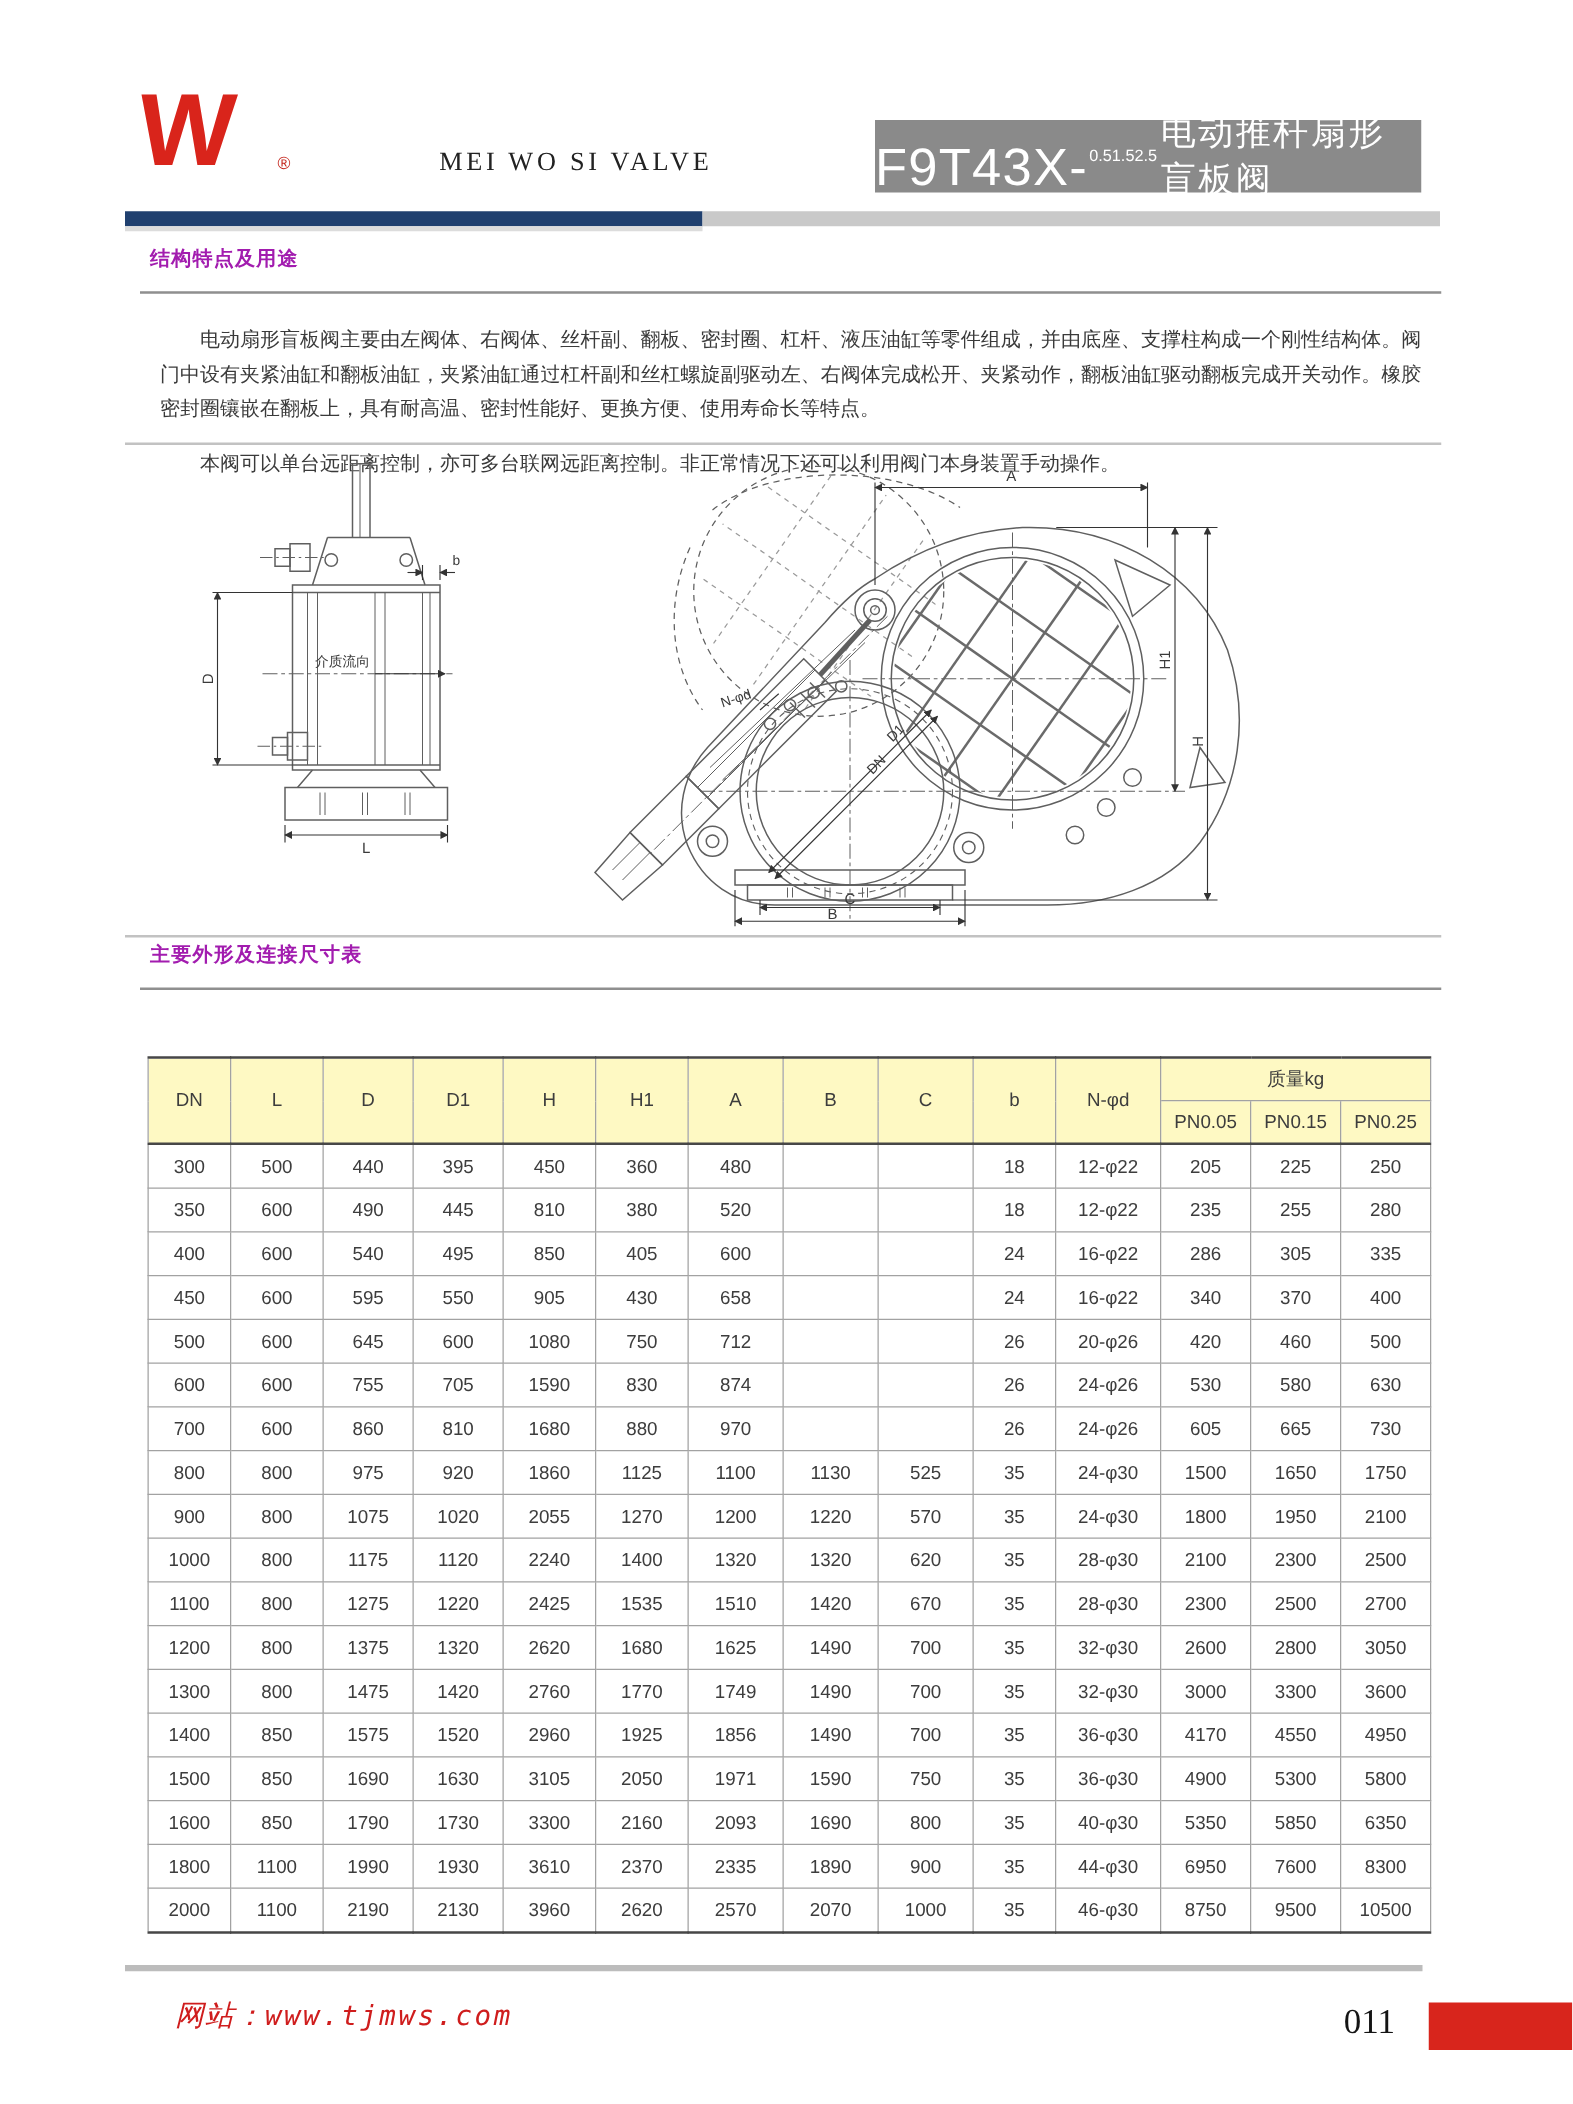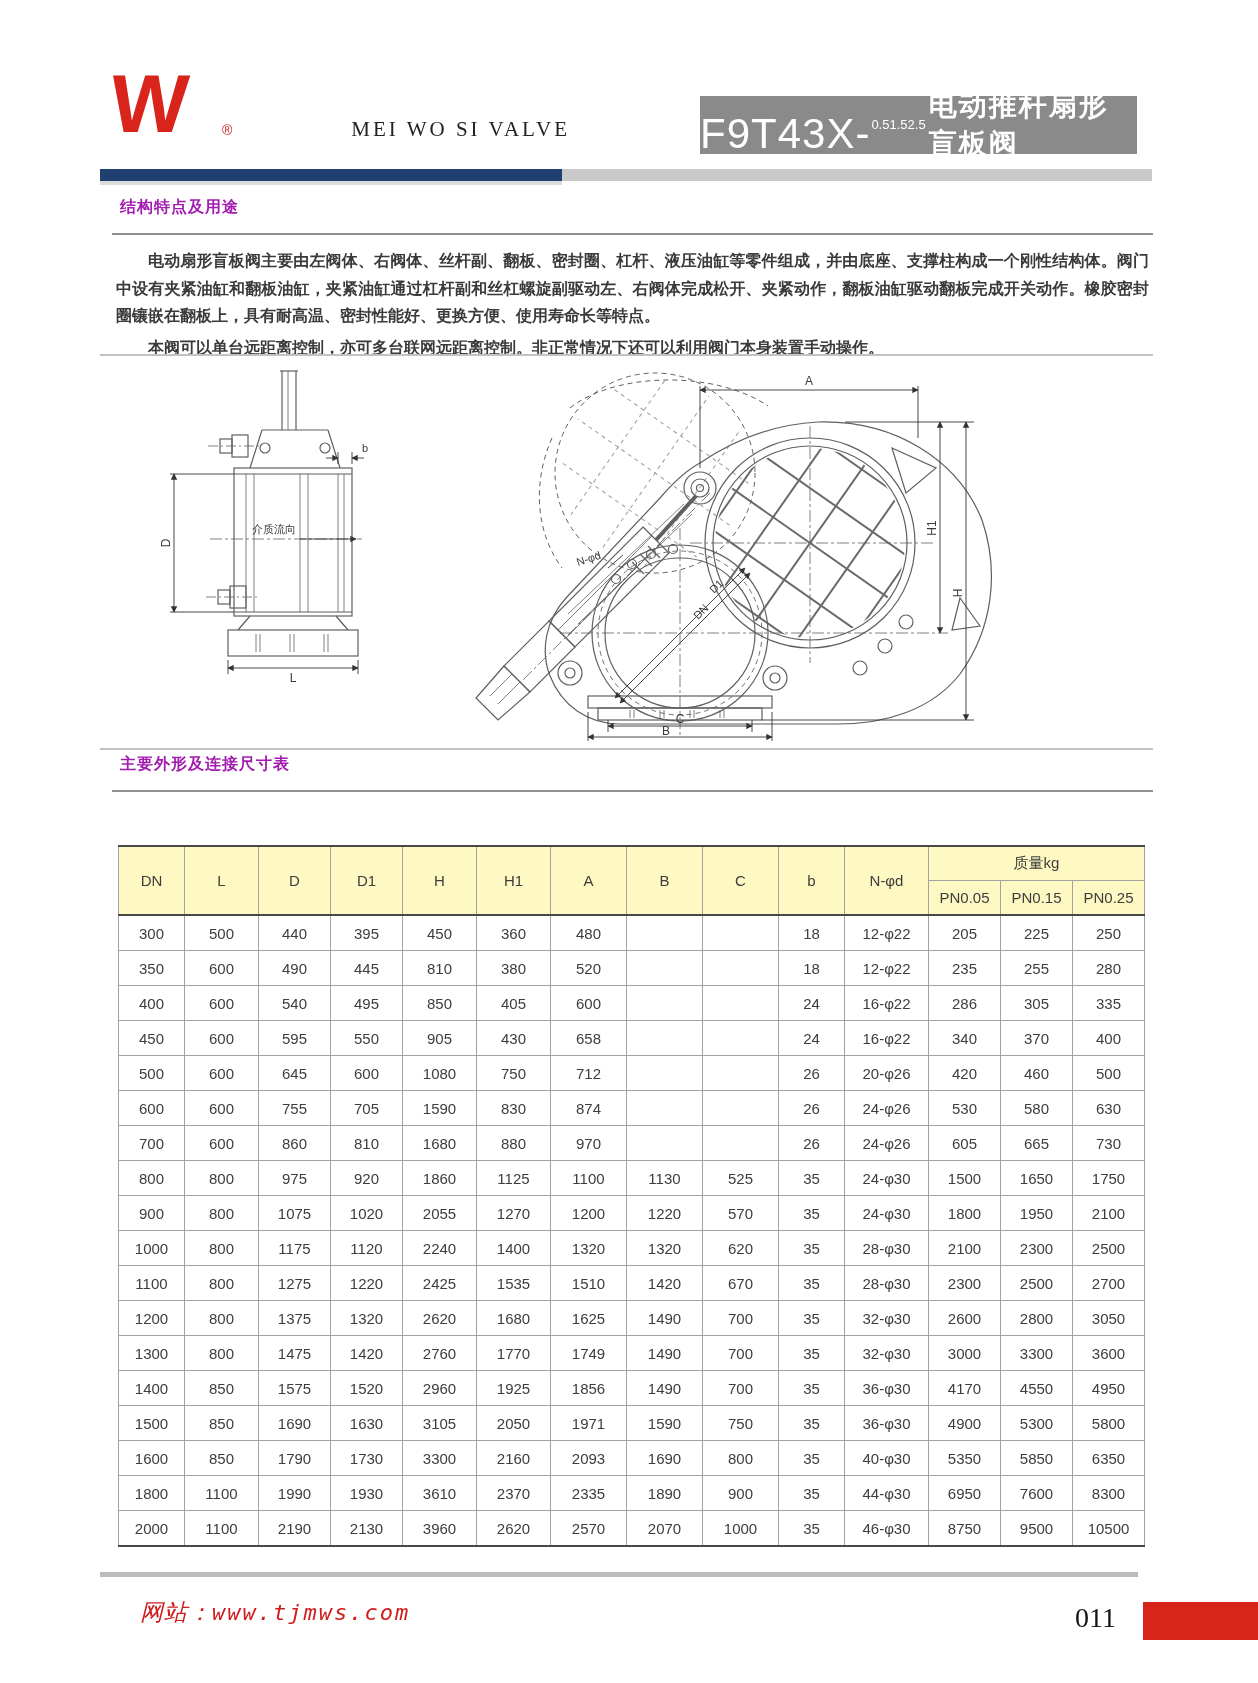--- a/index.html
+++ b/index.html
@@ -10,32 +10,32 @@
   
   .brand-cn{left:238px;top:64px;font-size:46px;font-weight:bold;letter-spacing:9px;color:#141414;}
   .brand-en{left:240px;top:117px;width:330px;text-align:right;font-family:"Liberation Serif",serif;
             font-size:21px;letter-spacing:3px;color:#222;}
   .reg-mark{left:222px;top:122px;font-size:14px;color:#c32017;}
   .banner{left:700px;top:96px;width:437px;height:58px;background:#8a8a8a;color:#fff;
           display:flex;align-items:center;justify-content:center;}
   .banner .model{font-size:42px;letter-spacing:1px;margin-top:18px;}
   .banner .stack{display:flex;margin:0 3px 0 1px;}
   .banner .stack span{font-size:13px;line-height:14px;text-align:left;}
-  .banner .pname{font-size:28px;font-weight:bold;letter-spacing:2px;}
+  .banner .pname{font-size:28px;font-weight:normal;letter-spacing:2px;}
   .hdr-bar-blue{left:100px;top:169px;width:462px;height:12px;background:#20406f;}
   .hdr-bar-gray{left:562px;top:169px;width:590px;height:12px;background:#c9c9c9;}
   .hdr-bar-shadow{left:100px;top:181px;width:462px;height:4px;background:#dcdcdc;}
 
   
   .sec-heading{font-size:16px;font-weight:bold;color:#a21caf;letter-spacing:1px;}
   .hr-dark{height:2px;background:#8f8f8f;}
   .hr-light{height:2px;background:#c2c2c2;}
   .paragraphs{left:112px;top:243px;width:1041px;font-size:16px;line-height:27.5px;
               color:#3a3a3a;text-align:justify;}
-  .paragraphs p{margin:4px;text-indent:2em;font-weight:bold;}
+  .paragraphs p{margin:16px;text-indent:2em;}
 
   
   svg text{font-family:"Liberation Sans",sans-serif;}
   .dwg-label{font-size:12px;fill:#3a3a3a;}
   .dwg-label-sm{font-size:11px;fill:#3a3a3a;}
 
   
   table.dims{border-collapse:collapse;table-layout:fixed;width:1026px;
              border-top:2px solid #474747;border-bottom:2px solid #474747;font-size:15px;}
   table.dims th,table.dims td{border:1px solid #a2a2a2;text-align:center;vertical-align:middle;

